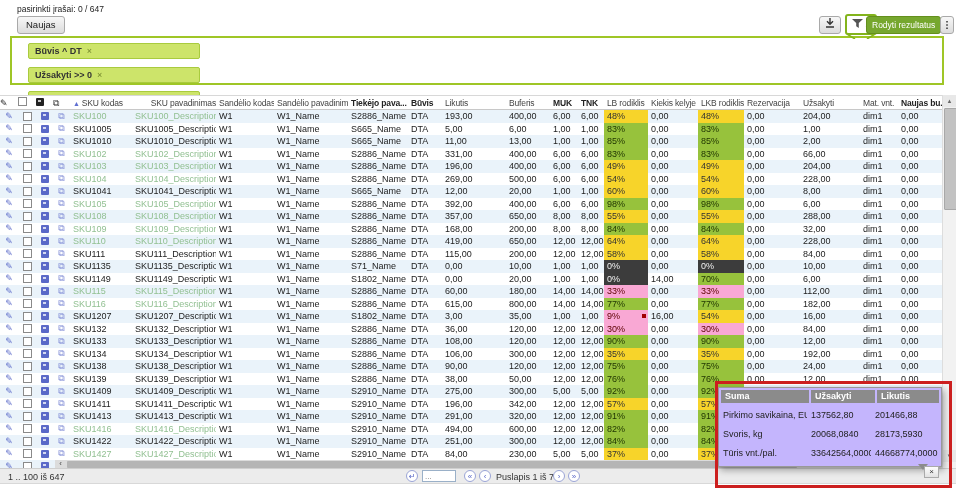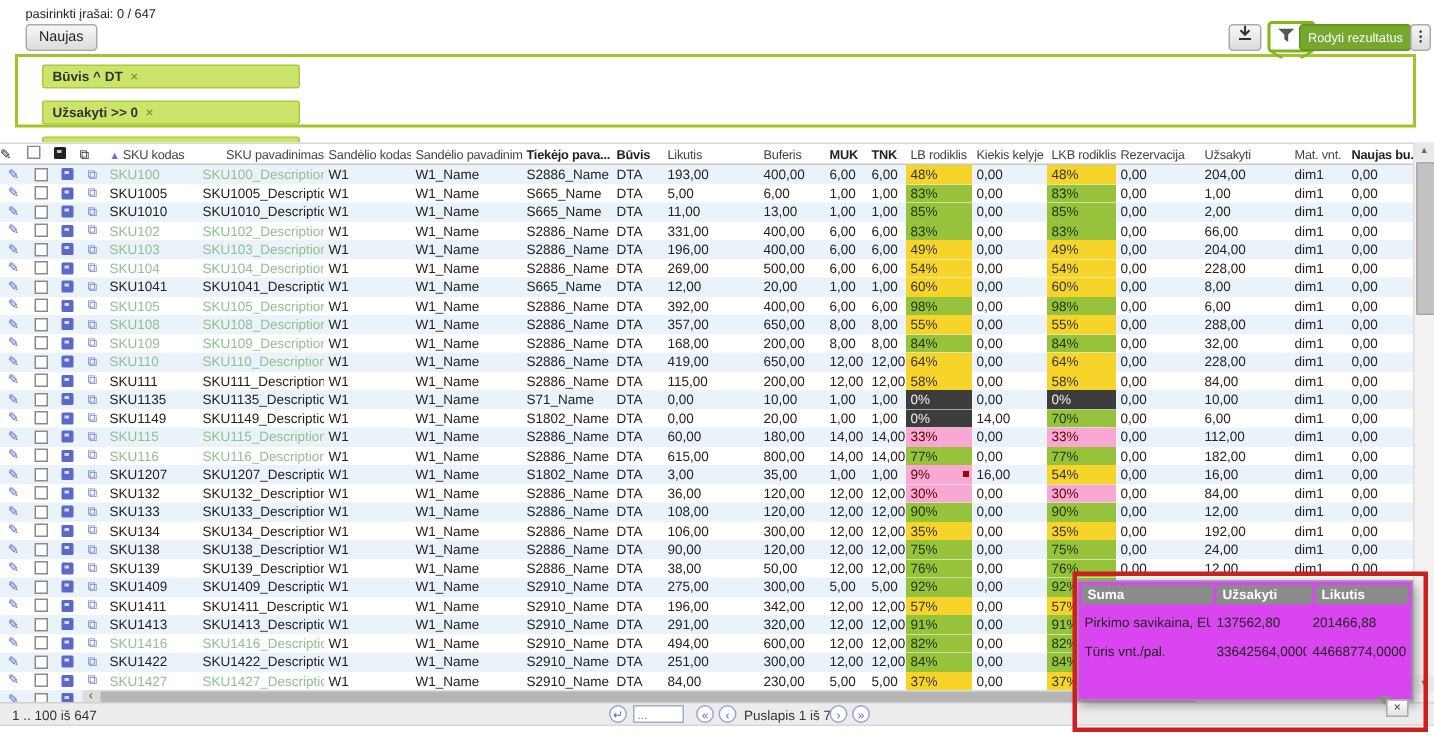--- a/index.html
+++ b/index.html
@@ -80,21 +80,21 @@
   .pgbtn{position:absolute;top:1px;width:12px;height:12px;border:1px solid #9aa4d6;border-radius:50%;color:#5a69c8;
          font-size:8px;line-height:11px;text-align:center;background:#fff;box-sizing:border-box;}
   .page-input{position:absolute;left:422px;top:1px;width:34px;height:12px;border:1px solid #9ab0c8;background:#fff;
               font-size:8px;color:#666;padding:0 2px;box-sizing:border-box;font-family:"Liberation Sans",sans-serif;}
   .page-info{position:absolute;left:496px;top:3px;}
   .page-size{position:absolute;left:590px;top:1px;width:32px;height:13px;border:1px solid #999;background:#fff;
              font-size:8.5px;line-height:12px;padding-left:3px;box-sizing:border-box;margin-top:48px;}
   .page-size .sel-arr{position:absolute;right:0;top:0;width:11px;height:11px;background:#e6e6e6;border-left:1px solid #bbb;
              font-size:5px;text-align:center;line-height:11px;color:#555;}
   
-  .popup{position:absolute;left:718px;top:387px;width:222px;height:78px;background:#d946ef;border:1px solid #999;
+  .popup{position:absolute;left:718px;top:387px;width:222px;height:78px;background:#c4b5fd;border:1px solid #999;
          box-shadow:2px 3px 7px rgba(0,0,0,.35);z-index:5;}
   .popup-header{display:flex;gap:2px;padding:2px;}
   .hcell{background:#8b8b8b;color:#fff;font-size:9px;font-weight:bold;line-height:13px;height:13px;padding-left:4px;box-sizing:border-box;}
   .pw1{width:88px;} .pw2{width:64px;} .pw3{flex:1;}
   .popup-row{display:flex;height:19px;align-items:center;font-size:9px;color:#222;}
   .popup-row>div{padding-left:4px;box-sizing:border-box;white-space:nowrap;overflow:hidden;}
   .popup-pointer{position:absolute;left:918px;top:464px;width:0;height:0;border-left:5px solid transparent;
                  border-right:5px solid transparent;border-top:6px solid #8b8b8b;z-index:6;}
   .popup-close{position:absolute;left:924px;top:466px;width:15px;height:12px;background:linear-gradient(#fdfdfd,#e2e2e2);
                border:1px solid #aaa;font-size:8px;line-height:10px;text-align:center;color:#333;z-index:6;box-sizing:border-box;}
@@ -1206,20 +1206,25 @@
       <div class="hcell pw2">Užsakyti</div>
       <div class="hcell pw3">Likutis</div>
     </div>
     <div>
         <div class="popup-row">
           <div class="pw1 p-label">Pirkimo savikaina, EUR</div>
           <div class="pw2 p-v1">137562,80</div>
           <div class="pw3 p-v2">201466,88</div>
         </div>
         <div class="popup-row">
+          <div class="pw1 p-label">Svoris, kg</div>
+          <div class="pw2 p-v1">20068,0840</div>
+          <div class="pw3 p-v2">28173,5930</div>
+        </div>
+        <div class="popup-row">
           <div class="pw1 p-label">Tūris vnt./pal.</div>
           <div class="pw2 p-v1">33642564,0000</div>
           <div class="pw3 p-v2">44668774,0000</div>
         </div>
       </div>
   </div>
   <div class="popup-pointer"></div>
   <div class="popup-close"><span>×</span></div>
 
   <div class="red-annotation"></div>

